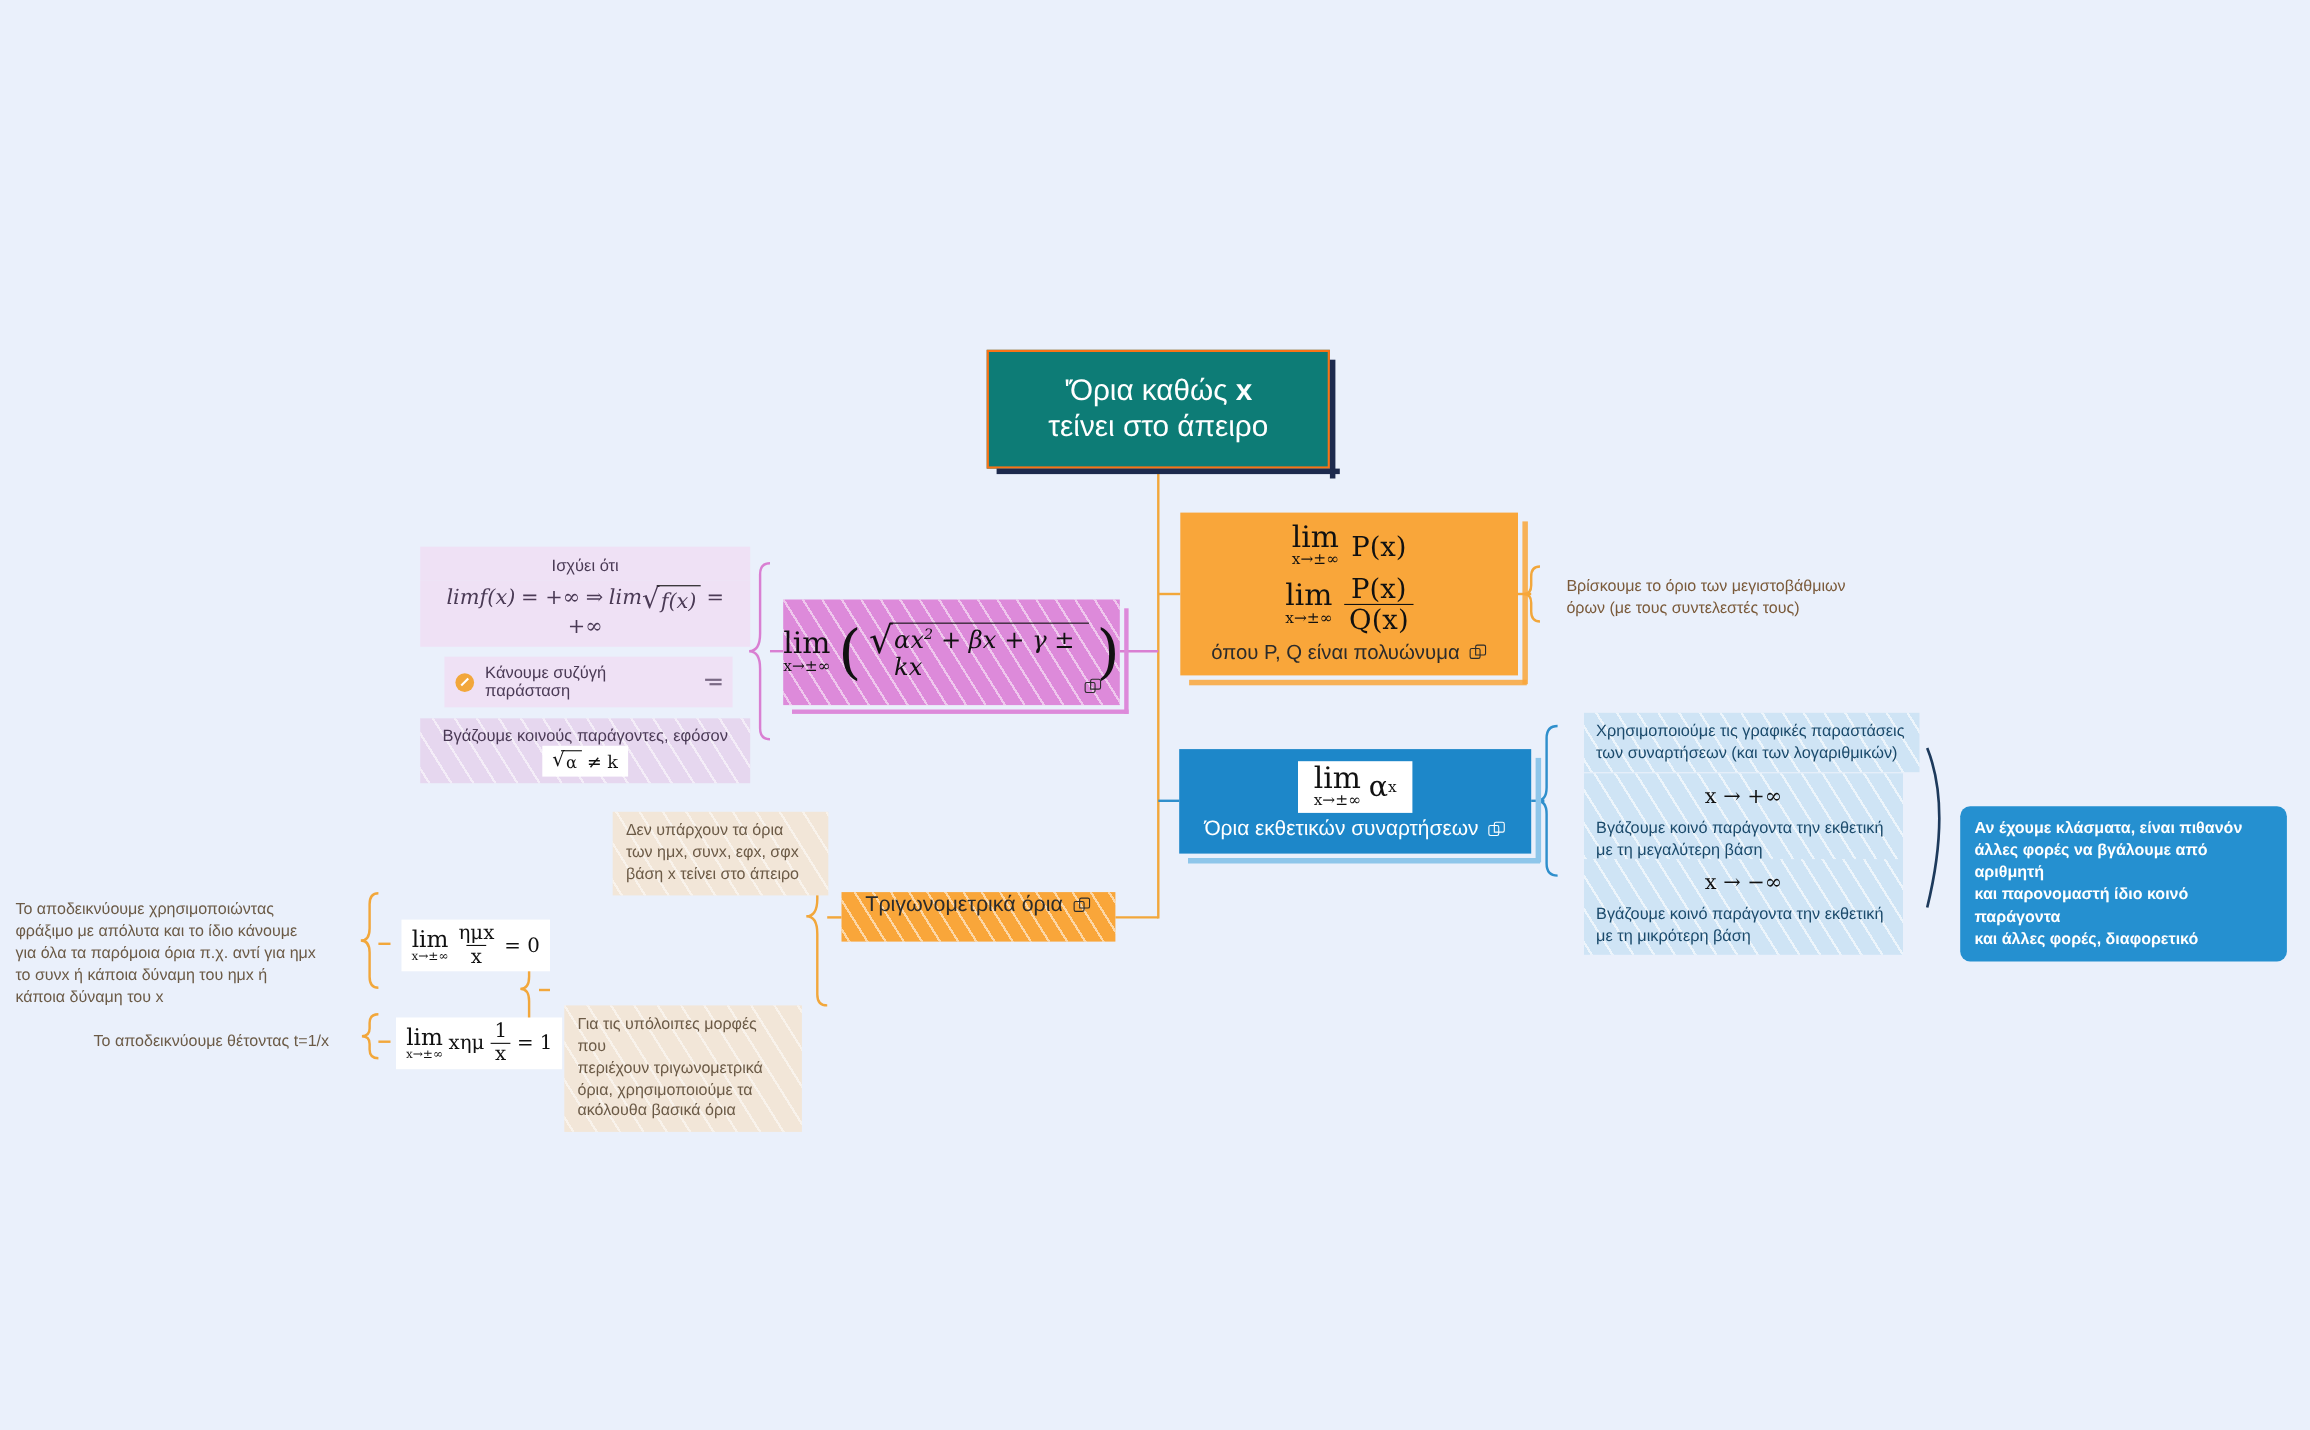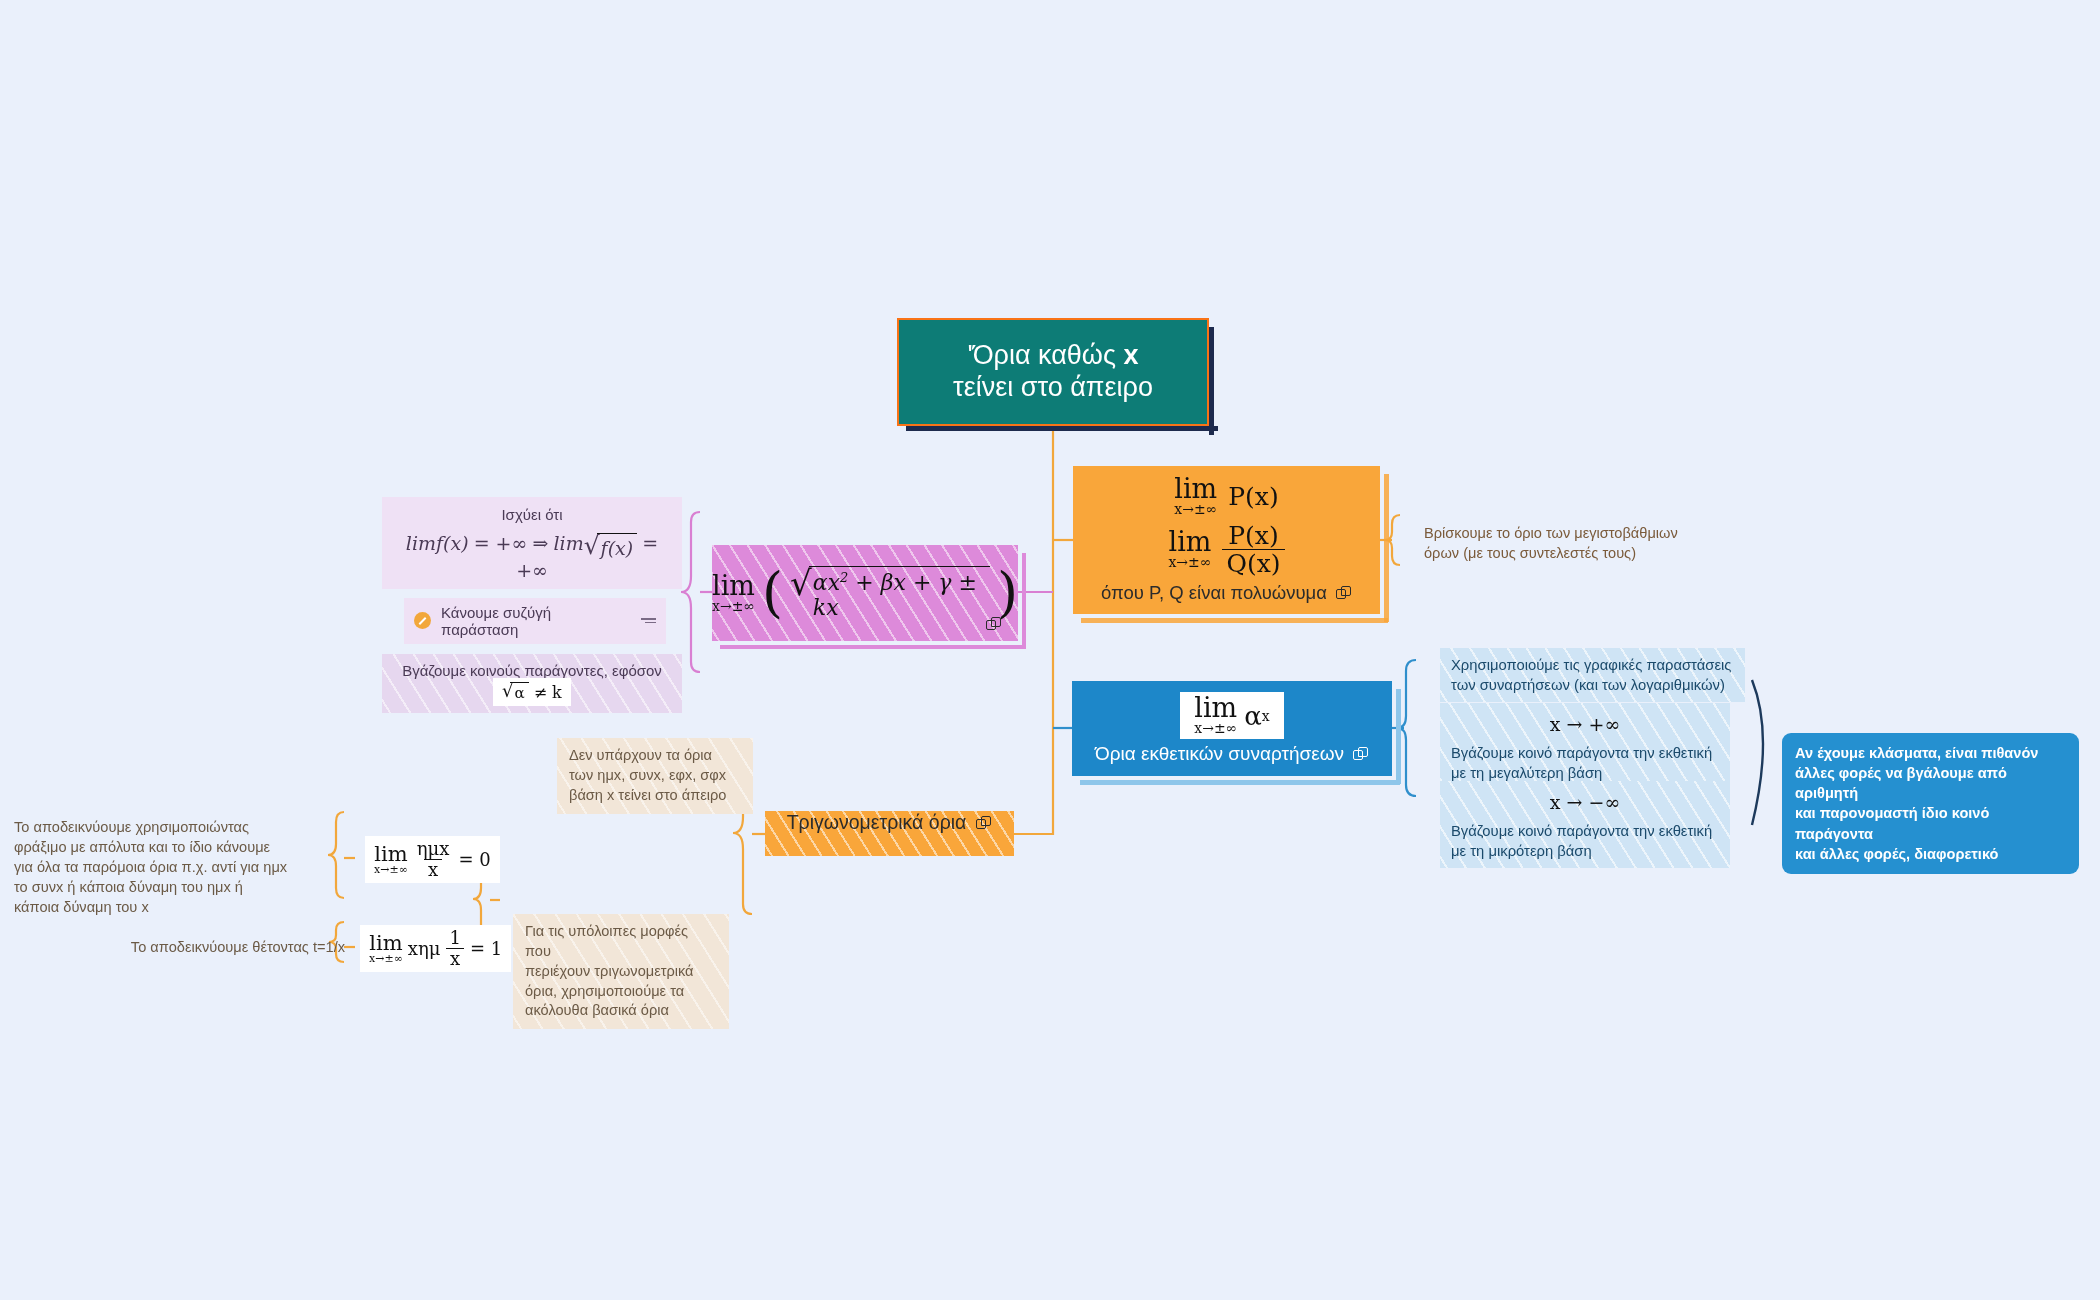--- a/index.html
+++ b/index.html
@@ -466,17 +466,17 @@
   </div>
 
   <div class="plain" style="left:14px; top:818px; width:316px;">
     <div>Το αποδεικνύουμε χρησιμοποιώντας</div>
     <div>φράξιμο με απόλυτα και το ίδιο κάνουμε</div>
     <div>για όλα τα παρόμοια όρια π.χ. αντί για ημx</div>
     <div>το συνx ή κάποια δύναμη του ημx ή</div>
     <div>κάποια δύναμη του x</div>
   </div>
 
-  <div class="plain" style="left:85px; top:938px; width:260px;text-align:right;">
+  <div class="plain" style="left:85px; top:938px; width:260px;">
     <div>Το αποδεικνύουμε θέτοντας t=1/x</div>
   </div>
 
 </div>
 
 </body></html>

